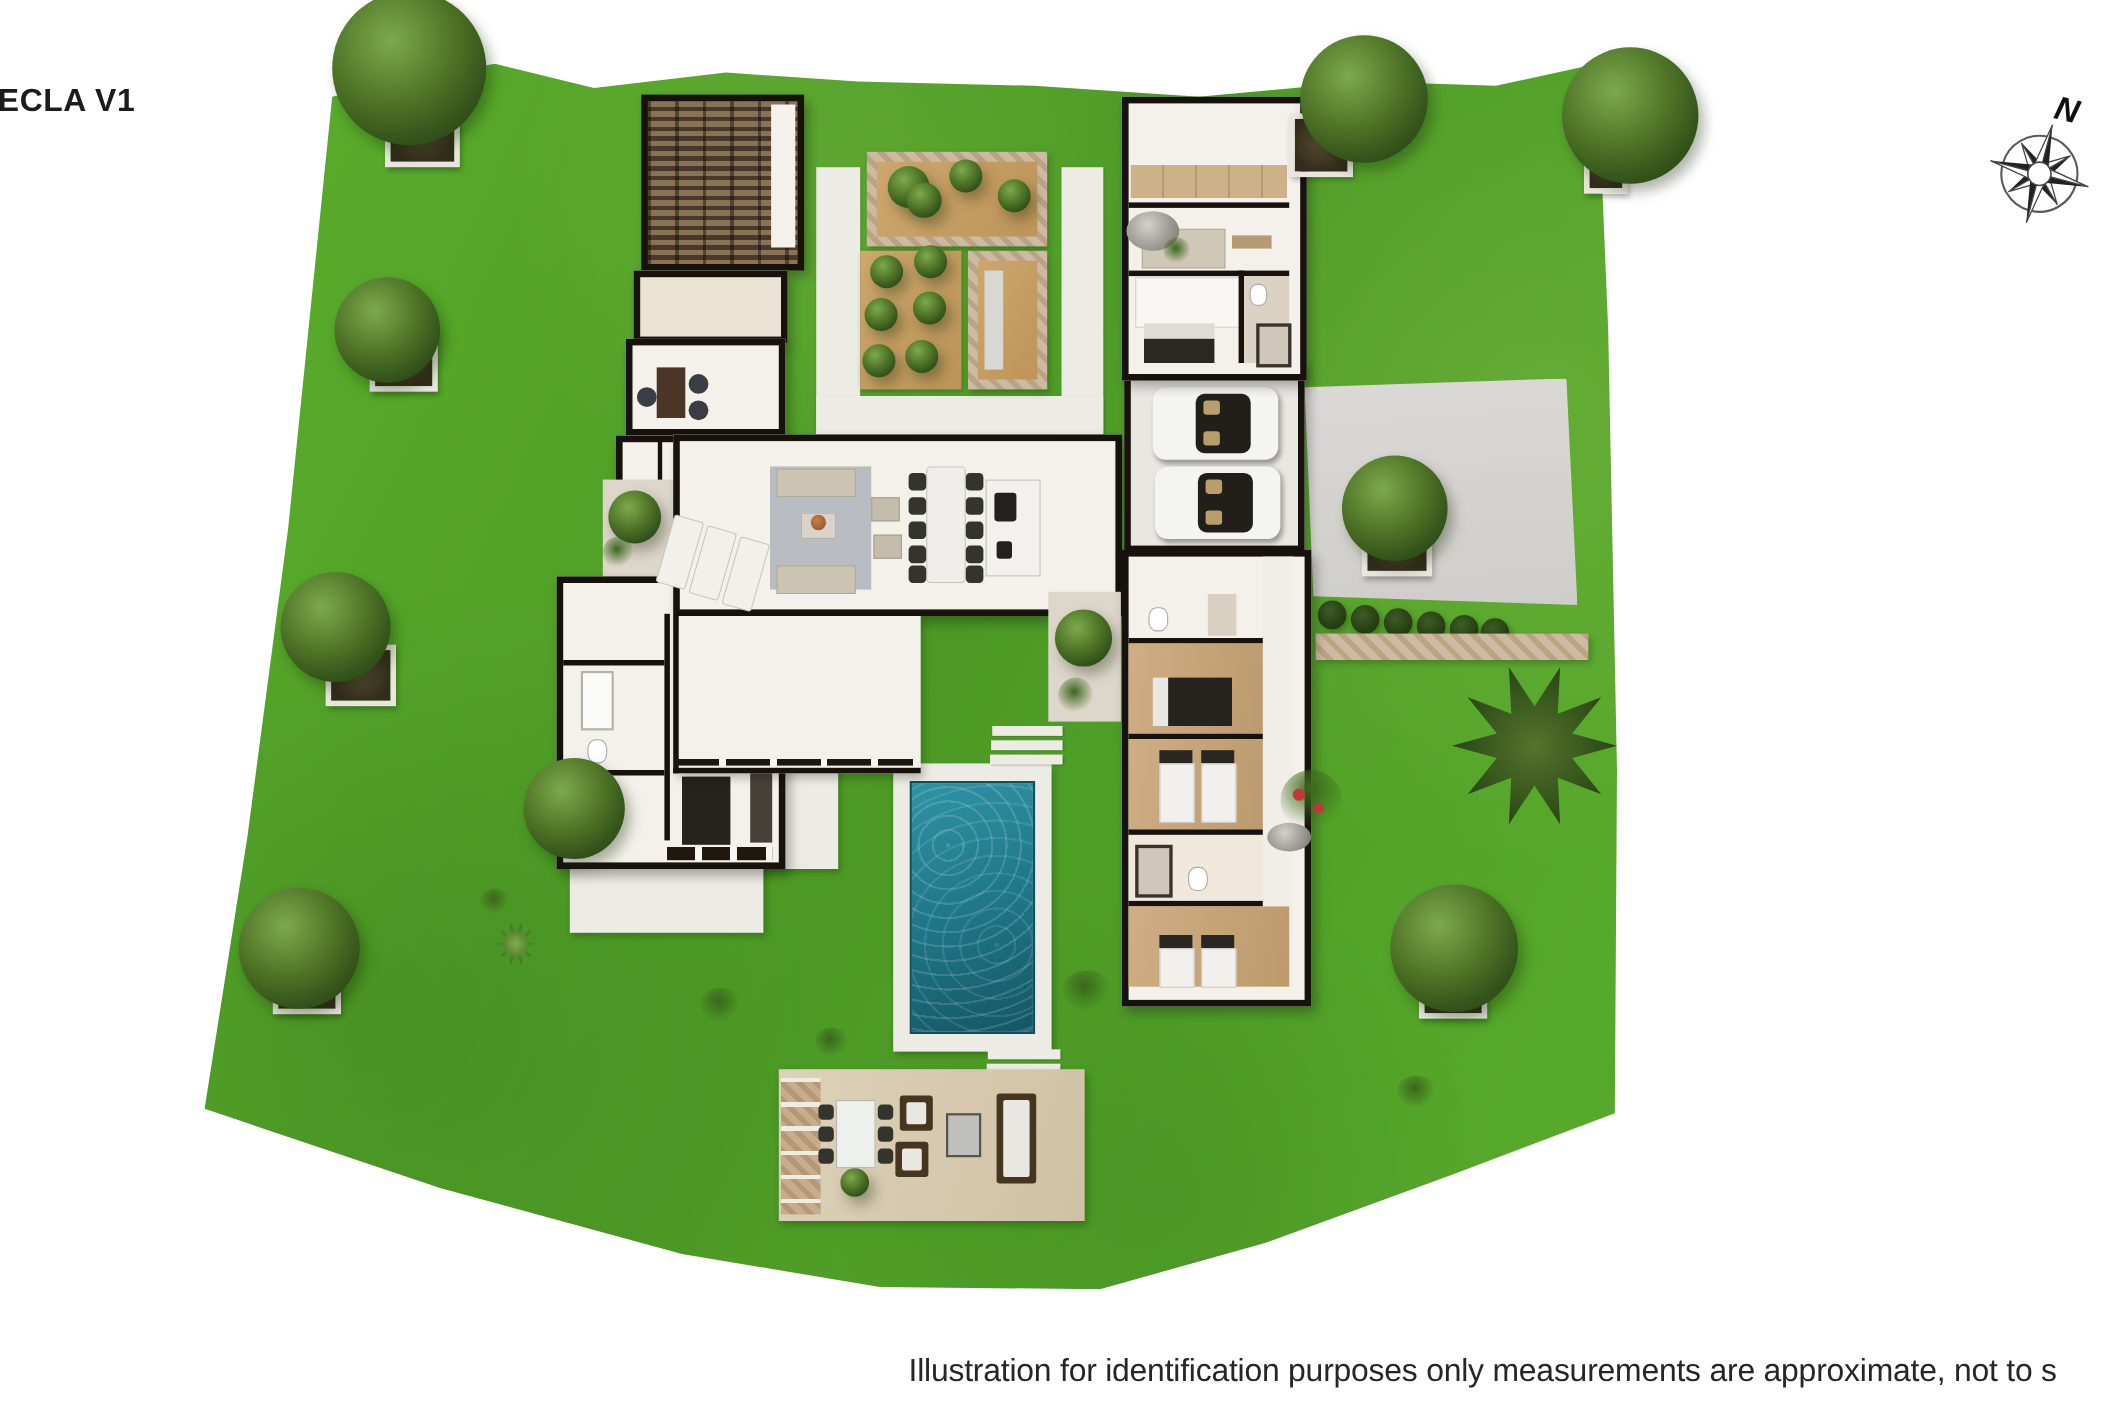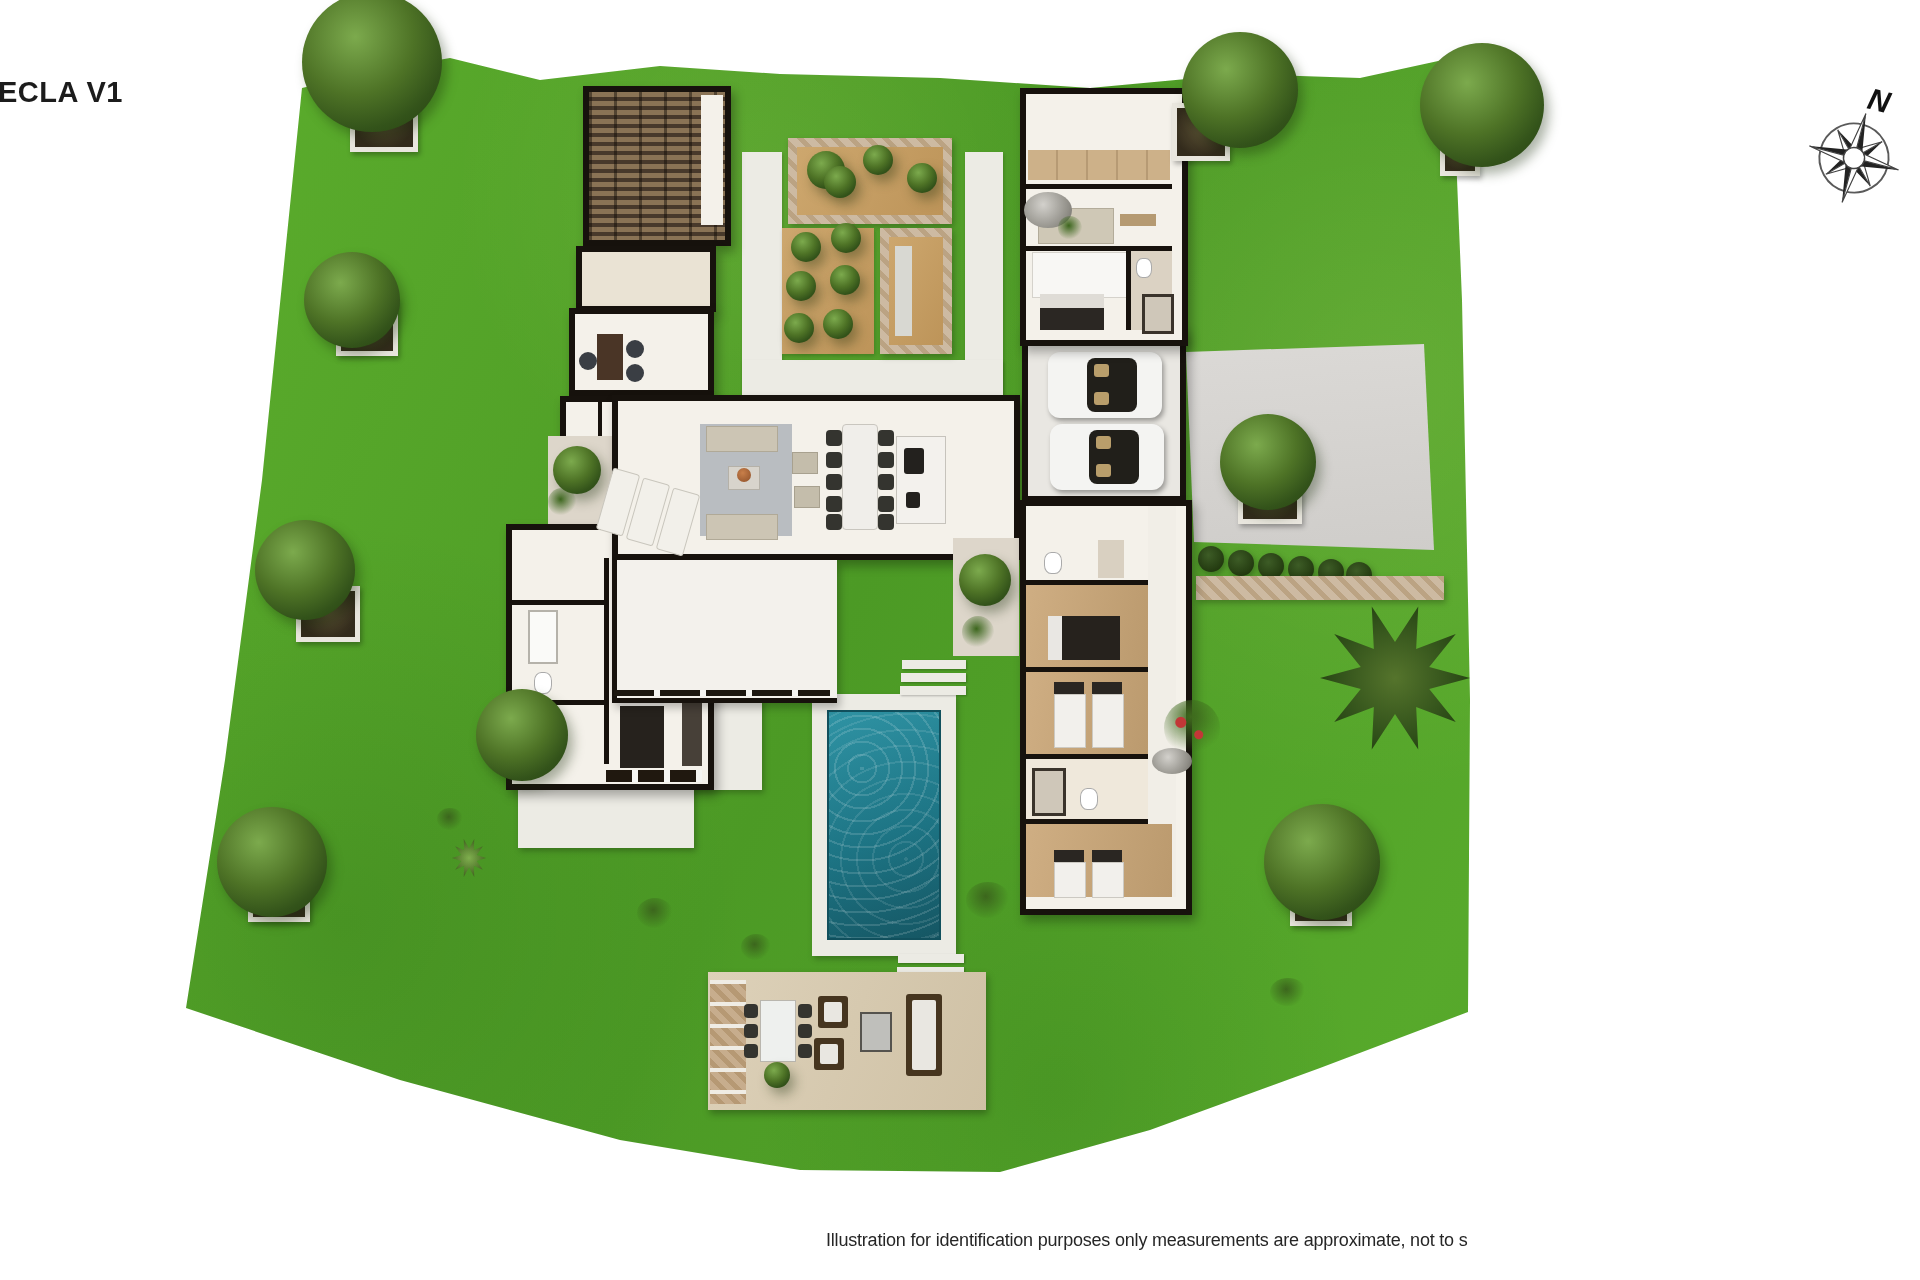--- a/index.html
+++ b/index.html
@@ -38,21 +38,21 @@
   .lounger{background:#f2f0ea;border:1px solid #c9c6bd;border-radius:3px;transform:rotate(16deg)}
   .pool{background:repeating-radial-gradient(circle at 30% 25%, rgba(255,255,255,.14) 0 2px, rgba(255,255,255,0) 2px 13px),repeating-radial-gradient(circle at 70% 65%, rgba(255,255,255,.10) 0 2px, rgba(255,255,255,0) 2px 16px),linear-gradient(160deg,var(--poolA,#2f93a4),#1d7484 55%,var(--poolB,#155663));border:2px solid #11505d}
   .deckb{background:var(--deck,#ecebe4);box-shadow:2px 3px 6px rgba(0,0,0,.25)}
   .drive{background:linear-gradient(175deg,#dbd9d6,#cfcdca);clip-path:polygon(0 8px,238px 0,248px 206px,8px 198px)}
   .terr{background:linear-gradient(110deg,#ddd1b9,#cfc1a5);box-shadow:2px 4px 7px rgba(0,0,0,.28)}
   .pergola{background:repeating-linear-gradient(180deg, #efece4 0 4px, rgba(0,0,0,0) 4px 22px),repeating-linear-gradient(45deg,#c7ad8d 0 6px,#b69974 6px 11px)}
   .darkfurn{background:#46351f;border-radius:3px}
   .cush{background:var(--cushion,#e9e7e1);border-radius:2px}
   .title{font-size:29px;font-weight:bold;color:var(--ink,#1c1c1c);letter-spacing:.5px;white-space:nowrap}
   .nlabel{font-size:30px;font-weight:bold;font-style:italic;color:#111;transform:rotate(14deg)}
-  .footer{font-size:18px;color:#262626;white-space:nowrap;letter-spacing:-.2px}
+  .footer{font-size:29px;color:#262626;white-space:nowrap;letter-spacing:-.2px}
 </style>
 </head>
 <body>
 
 <div class="canvas">
 
   <div class="abs plot" style="left:0;top:0;width:1920px;height:1280px"></div>
 
   <div class="abs path" style="left:742px;top:152px;width:40px;height:243px"></div>
   <div class="abs path" style="left:965px;top:152px;width:38px;height:243px"></div>

